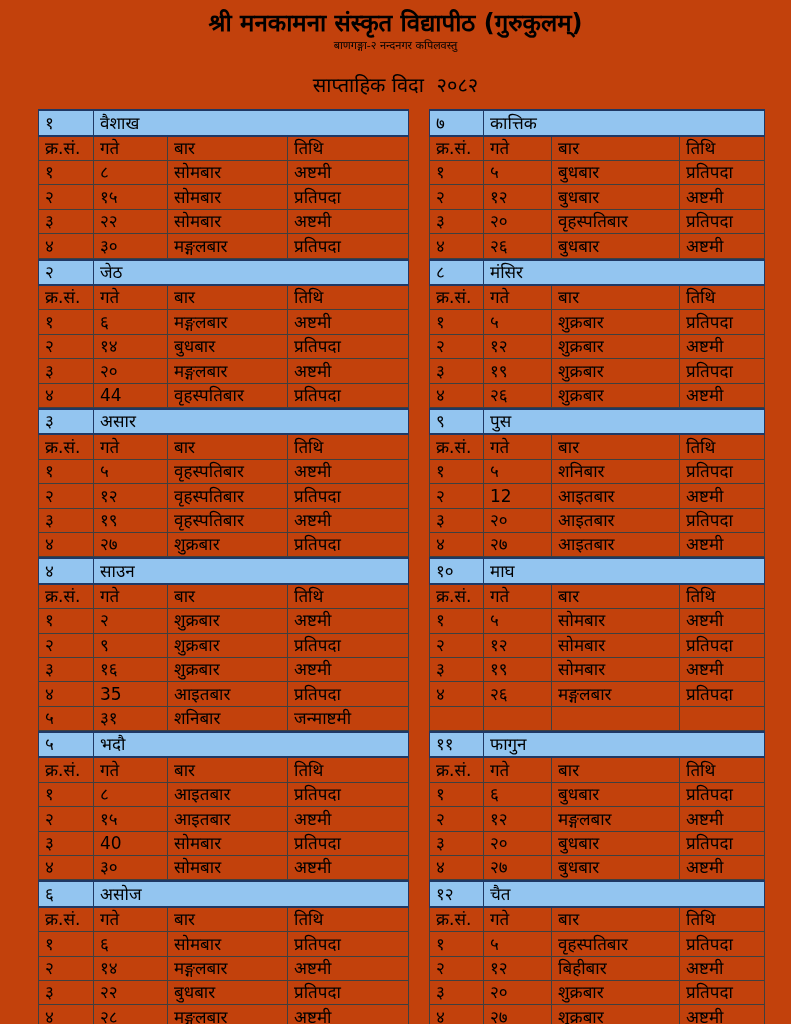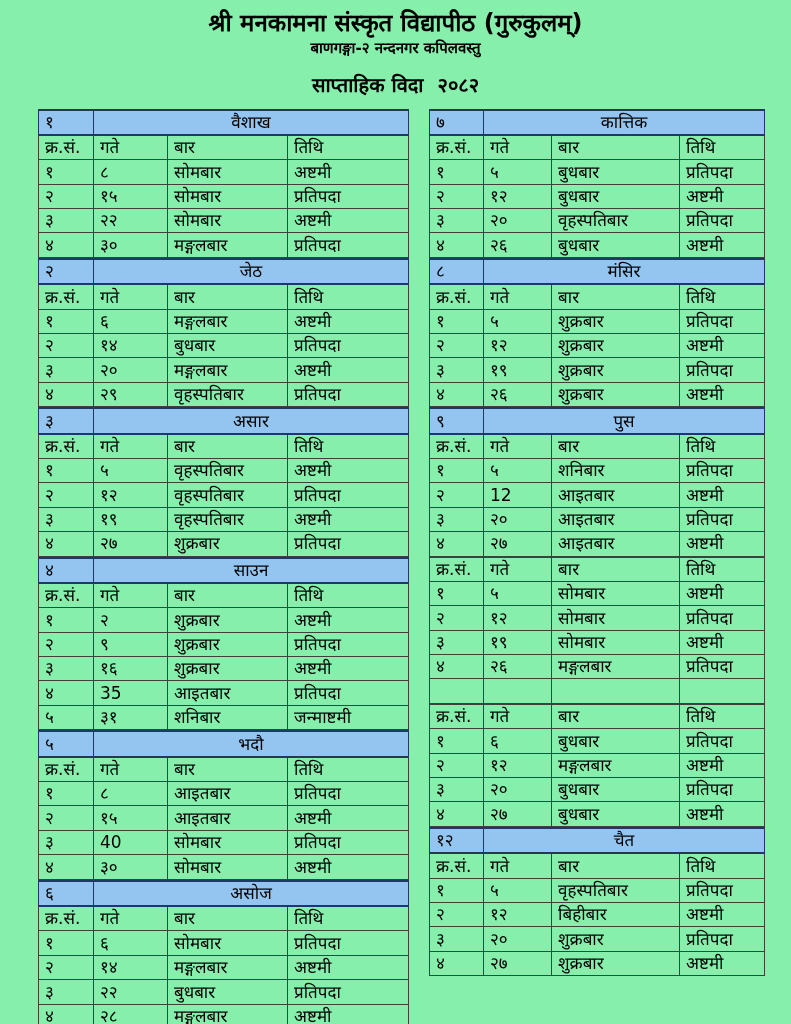--- a/index.html
+++ b/index.html
@@ -1,27 +1,27 @@
 <!DOCTYPE html>
 <html><head>
 <meta charset="utf-8">
 <style>
   html,body{margin:0;padding:0;background:#ffffff;}
   .page{
     position:relative;
     width:791px;height:1024px;
-    background:#86efac;
+    background:#c2410c;
     font-family:"DejaVu Sans", sans-serif;
     color:#000;
     overflow:hidden;
   }
   .titles{text-align:center;padding-top:8px;}
   .t1{font-size:24px;font-weight:bold;line-height:1.25;}
-  .t2{font-size:15px;font-weight:bold;line-height:1.3;margin-top:1px;}
-  .t3{font-size:20px;font-weight:bold;line-height:1.25;margin-top:14px;white-space:pre;}
+  .t2{font-size:11px;font-weight:normal;line-height:1.3;margin-top:1px;}
+  .t3{font-size:20px;font-weight:normal;line-height:1.25;margin-top:20px;white-space:pre;}
   .cols{display:flex;margin-top:11px;padding-left:38px;gap:20px;align-items:flex-start;}
   .col{display:flex;flex-direction:column;}
   table.month{border-collapse:collapse;table-layout:fixed;}
   .col-left table.month{width:370px;}
   .col-right table.month{width:335px;}
   table.month td{
     border:1px solid #3f3f3f;
     height:23.4px;
     padding:0 6px;
     font-size:17px;
@@ -29,21 +29,21 @@
     overflow:hidden;
     white-space:nowrap;
     text-align:left;
     vertical-align:middle;
   }
   tr.mh td{
     background:#93C5F0;
     border:2px solid #1F3864;
     border-left-width:1.5px;border-right-width:1.5px;
   }
-  tr.mh td.mname{text-align:center;}
+  tr.mh td.mname{text-align:left;}
 </style>
 </head>
 <body>
 
 <div class="page">
   <header class="titles">
     <div class="t1">श्री मनकामना संस्कृत विद्यापीठ (गुरुकुलम्)</div>
     <div class="t2">बाणगङ्गा-२ नन्दनगर कपिलवस्तु</div>
     <div class="t3">साप्ताहिक विदा  २०८२</div>
   </header>
@@ -124,21 +124,21 @@
               <td>प्रतिपदा</td>
             </tr>
             <tr>
               <td>३</td>
               <td>२०</td>
               <td>मङ्गलबार</td>
               <td>अष्टमी</td>
             </tr>
             <tr>
               <td>४</td>
-              <td>२९</td>
+              <td>44</td>
               <td>वृहस्पतिबार</td>
               <td>प्रतिपदा</td>
             </tr>
           </tbody>
         </table>
         <table class="month">
           <colgroup>
             <col style="width:55px">
             <col style="width:74px">
             <col style="width:120px">
@@ -454,20 +454,24 @@
           </tbody>
         </table>
         <table class="month">
           <colgroup>
             <col style="width:54px">
             <col style="width:68px">
             <col style="width:128px">
             <col style="width:85px">
           </colgroup>
           <tbody>
+            <tr class="mh">
+              <td class="num">१०</td>
+              <td class="mname" colspan="3">माघ</td>
+            </tr>
             <tr class="ch">
               <td>क्र.सं.</td>
               <td>गते</td>
               <td>बार</td>
               <td>तिथि</td>
             </tr>
             <tr>
               <td>१</td>
               <td>५</td>
               <td>सोमबार</td>
@@ -500,20 +504,24 @@
           </tbody>
         </table>
         <table class="month">
           <colgroup>
             <col style="width:54px">
             <col style="width:68px">
             <col style="width:128px">
             <col style="width:85px">
           </colgroup>
           <tbody>
+            <tr class="mh">
+              <td class="num">११</td>
+              <td class="mname" colspan="3">फागुन</td>
+            </tr>
             <tr class="ch">
               <td>क्र.सं.</td>
               <td>गते</td>
               <td>बार</td>
               <td>तिथि</td>
             </tr>
             <tr>
               <td>१</td>
               <td>६</td>
               <td>बुधबार</td>

